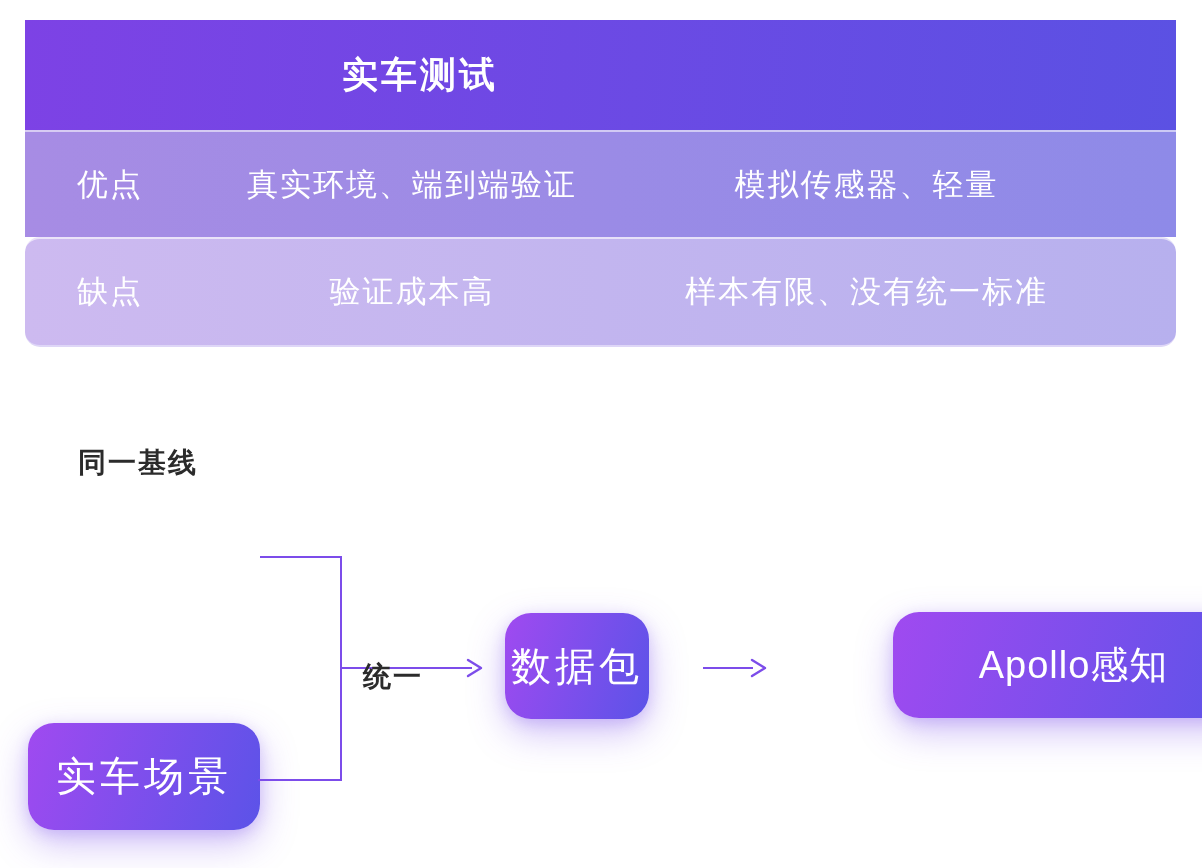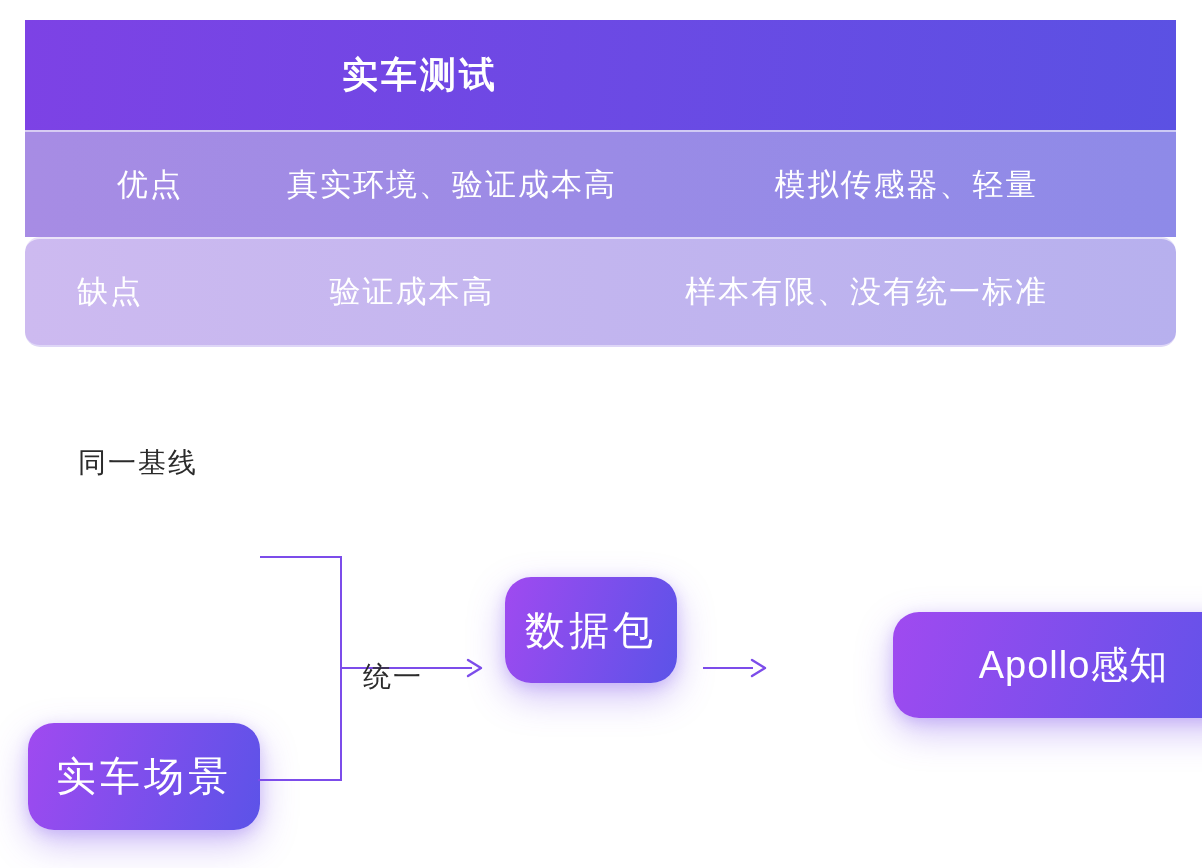--- a/index.html
+++ b/index.html
@@ -5,37 +5,37 @@
   html,body{margin:0;padding:0;background:#ffffff;}
   body{font-family:"Liberation Sans","DejaVu Sans",sans-serif;}
   .canvas{position:relative;width:1202px;height:868px;background:#ffffff;overflow:hidden;}
 
   
   .cmp-table{position:absolute;left:25px;top:20px;width:1151px;}
   .t-row{display:grid;grid-template-columns:170px 450px 531px;align-items:stretch;}
   .t-row > div{display:flex;align-items:center;justify-content:center;color:#ffffff;}
   .t-head{height:110px;background:linear-gradient(95deg,var(--header-grad-a,#7d42e5),var(--header-grad-b,#5b51e3));}
   .t-head > div{font-size:36px;font-weight:bold;letter-spacing:3px;}
-  .t-pros{height:105px;background:linear-gradient(90deg,var(--row1-grad-a,#a78ce4),var(--row1-grad-b,#8e8ae8));border-top:2px solid rgba(255,255,255,.55);padding-left:40px;}
+  .t-pros{height:105px;background:linear-gradient(90deg,var(--row1-grad-a,#a78ce4),var(--row1-grad-b,#8e8ae8));border-top:2px solid rgba(255,255,255,.55);}
   .t-cons{height:106px;background:linear-gradient(90deg,var(--row2-grad-a,#cdbaf0),var(--row2-grad-b,#b7b0ee));border-top:2px solid rgba(255,255,255,.6);border-bottom:2px solid #ded6f7;border-radius:15px;}
   .t-pros > div,.t-cons > div{font-size:31px;letter-spacing:2px;}
   .cell-right{padding-right:88px;}
   .cell-mid{padding-right:16px;}
 
   
-  .flow-label{position:absolute;color:var(--label-color,#2b2b2b);font-weight:normal;font-size:28px;letter-spacing:2px;}
+  .flow-label{position:absolute;color:var(--label-color,#2b2b2b);font-weight:bold;font-size:28px;letter-spacing:2px;}
   .baseline-label{left:78px;top:444px;}
   .unify-label{left:363px;top:618px;width:90px;text-align:left;margin-top:40px;}
 
   .node{position:absolute;display:flex;align-items:center;justify-content:center;color:#ffffff;
         background:linear-gradient(108deg,var(--node-grad-a,#a04af0) 0%,var(--node-grad-b,#5b53e8) 100%);
         border-radius:26px;box-shadow:0 14px 36px rgba(125,80,235,.35),0 4px 14px rgba(125,80,235,.22);}
   .node-dataset{left:28px;top:503px;width:234px;height:107px;font-size:42px;letter-spacing:6px;}
   .node-scene{left:28px;top:723px;width:232px;height:107px;font-size:40px;letter-spacing:4px;}
-  .node-packet{left:505px;top:577px;width:172px;height:106px;font-size:40px;letter-spacing:4px;}
+  .node-packet{left:505px;top:613px;width:144px;height:106px;font-size:40px;letter-spacing:4px;}
   .node-apollo{left:893px;top:612px;width:361px;height:106px;font-size:38px;letter-spacing:1px;}
 
   .conn{position:absolute;background:var(--line-color,#7c4cea);}
   .conn-h{height:2px;}
   .conn-v{width:2px;}
   .line-dataset{left:260px;top:556px;width:82px;}
   .line-scene{left:258px;top:779px;width:84px;}
   .line-vert{left:340px;top:556px;height:225px;}
   .line-unify{left:340px;top:667px;width:132px;}
   .line-flow{left:703px;top:667px;width:50px;}
@@ -48,21 +48,21 @@
 
 <div class="canvas">
 
   <div class="cmp-table">
     <div class="t-row t-head">
       <div></div>
       <div>实车测试</div>
     </div>
     <div class="t-row t-pros">
       <div>优点</div>
-      <div class="cell-mid">真实环境、验证成本高</div>
+      <div class="cell-mid">真实环境、端到端验证</div>
       <div class="cell-right">模拟传感器、轻量</div>
     </div>
     <div class="t-row t-cons">
       <div>缺点</div>
       <div class="cell-mid">验证成本高</div>
       <div class="cell-right">样本有限、没有统一标准</div>
     </div>
   </div>
 
   <div class="flow-label baseline-label">同一基线</div>

